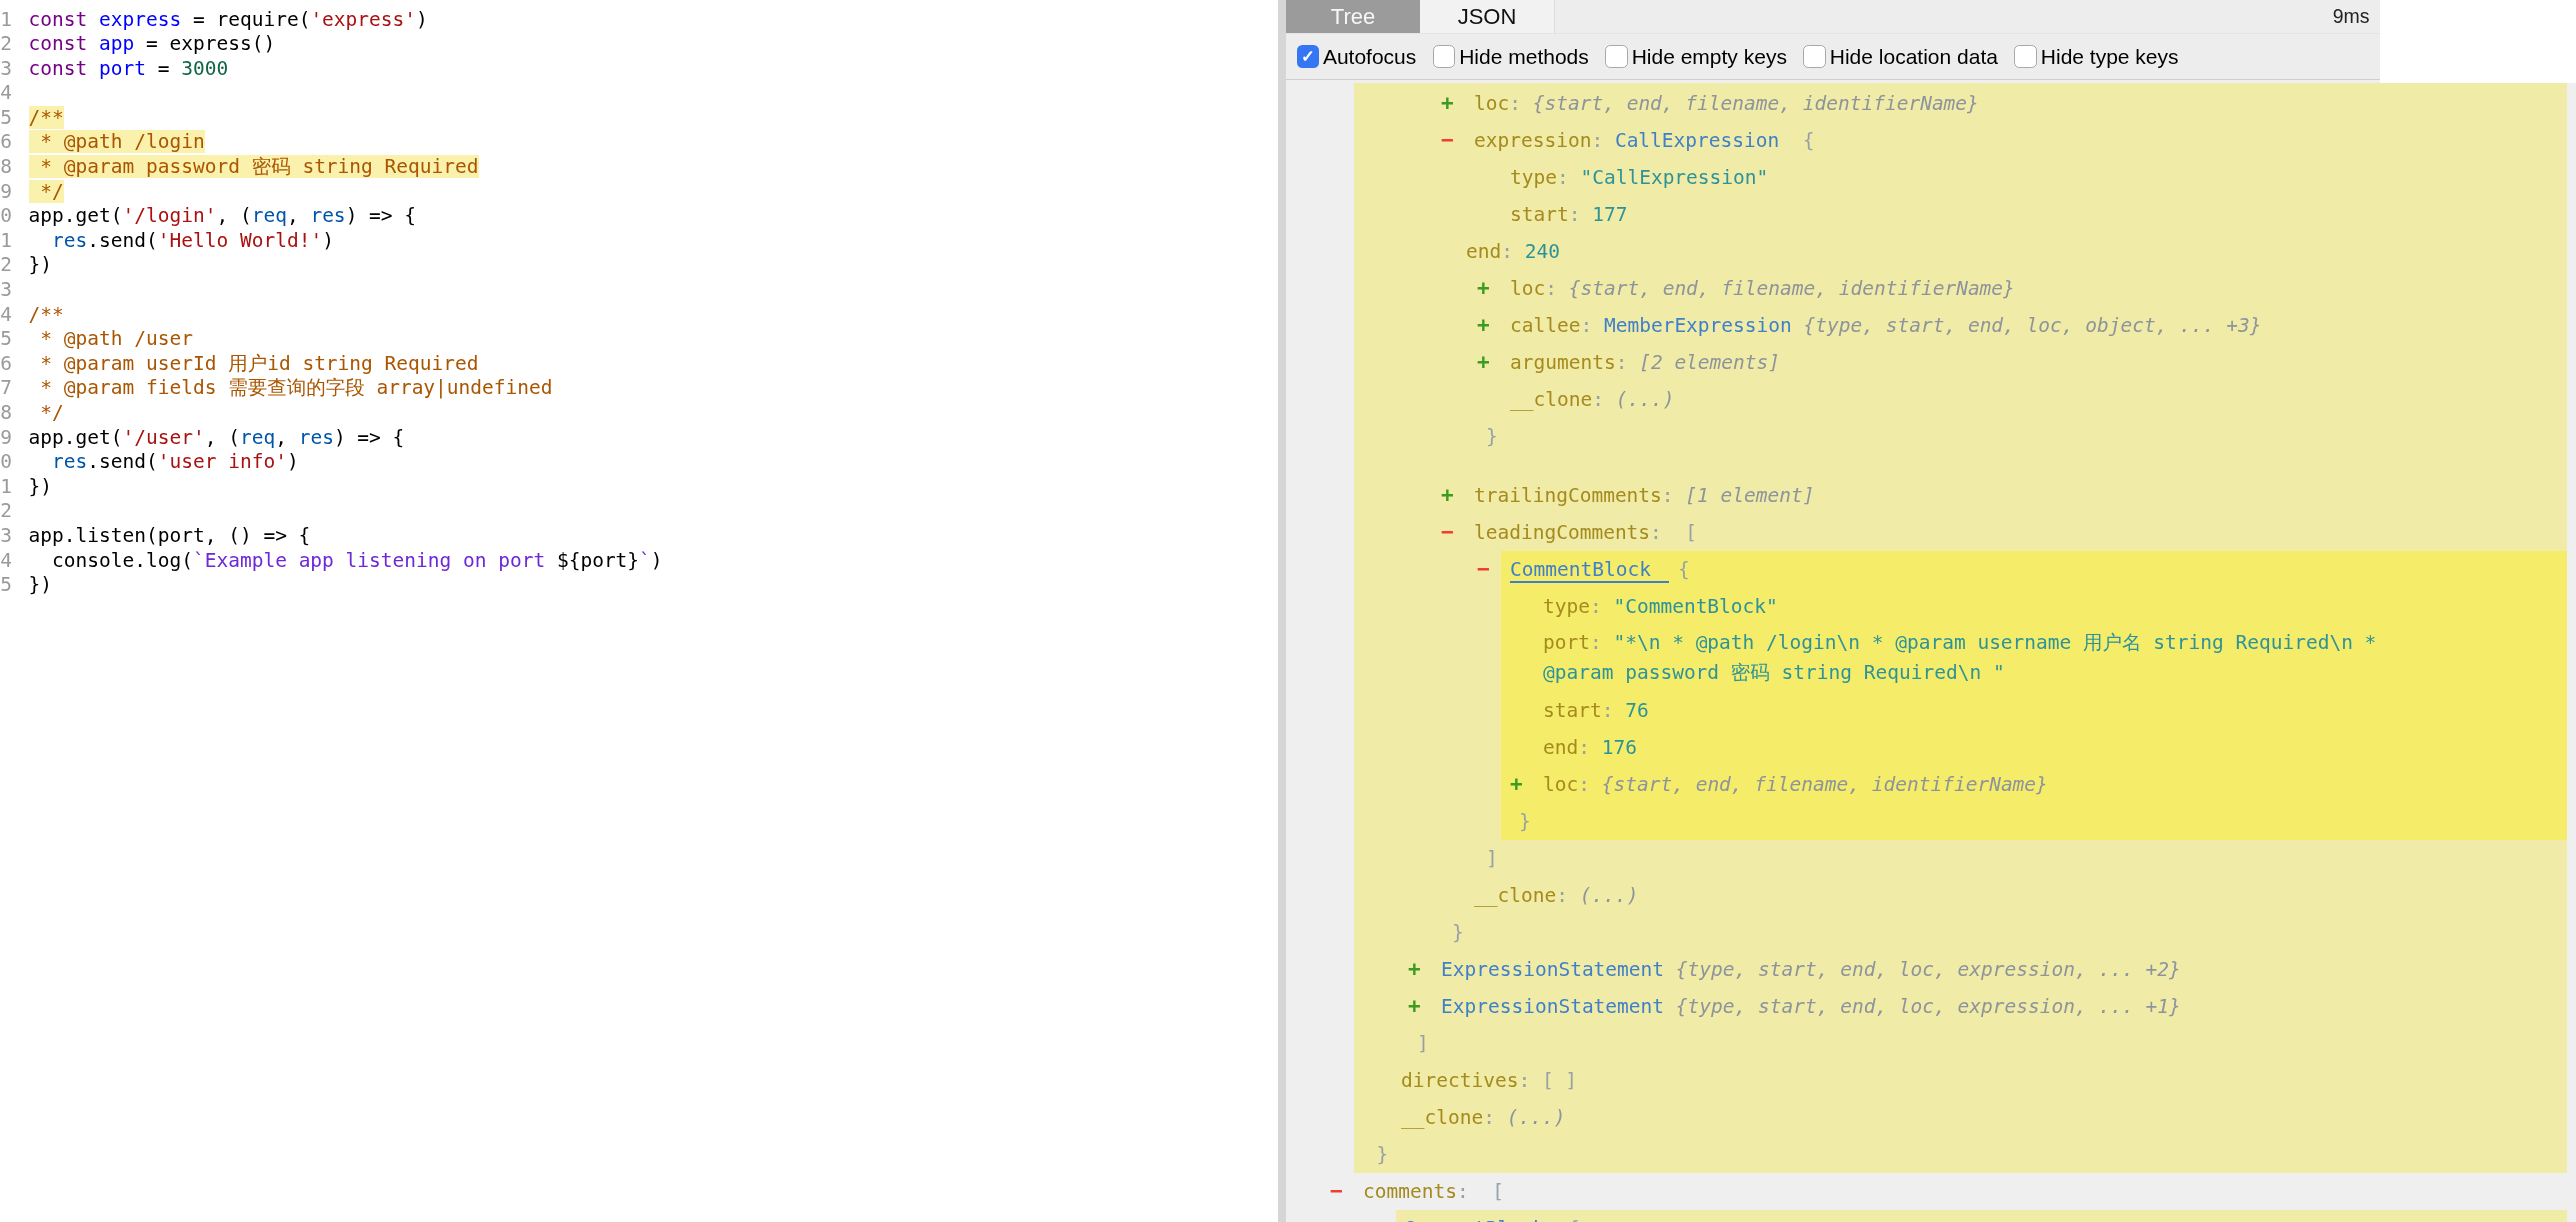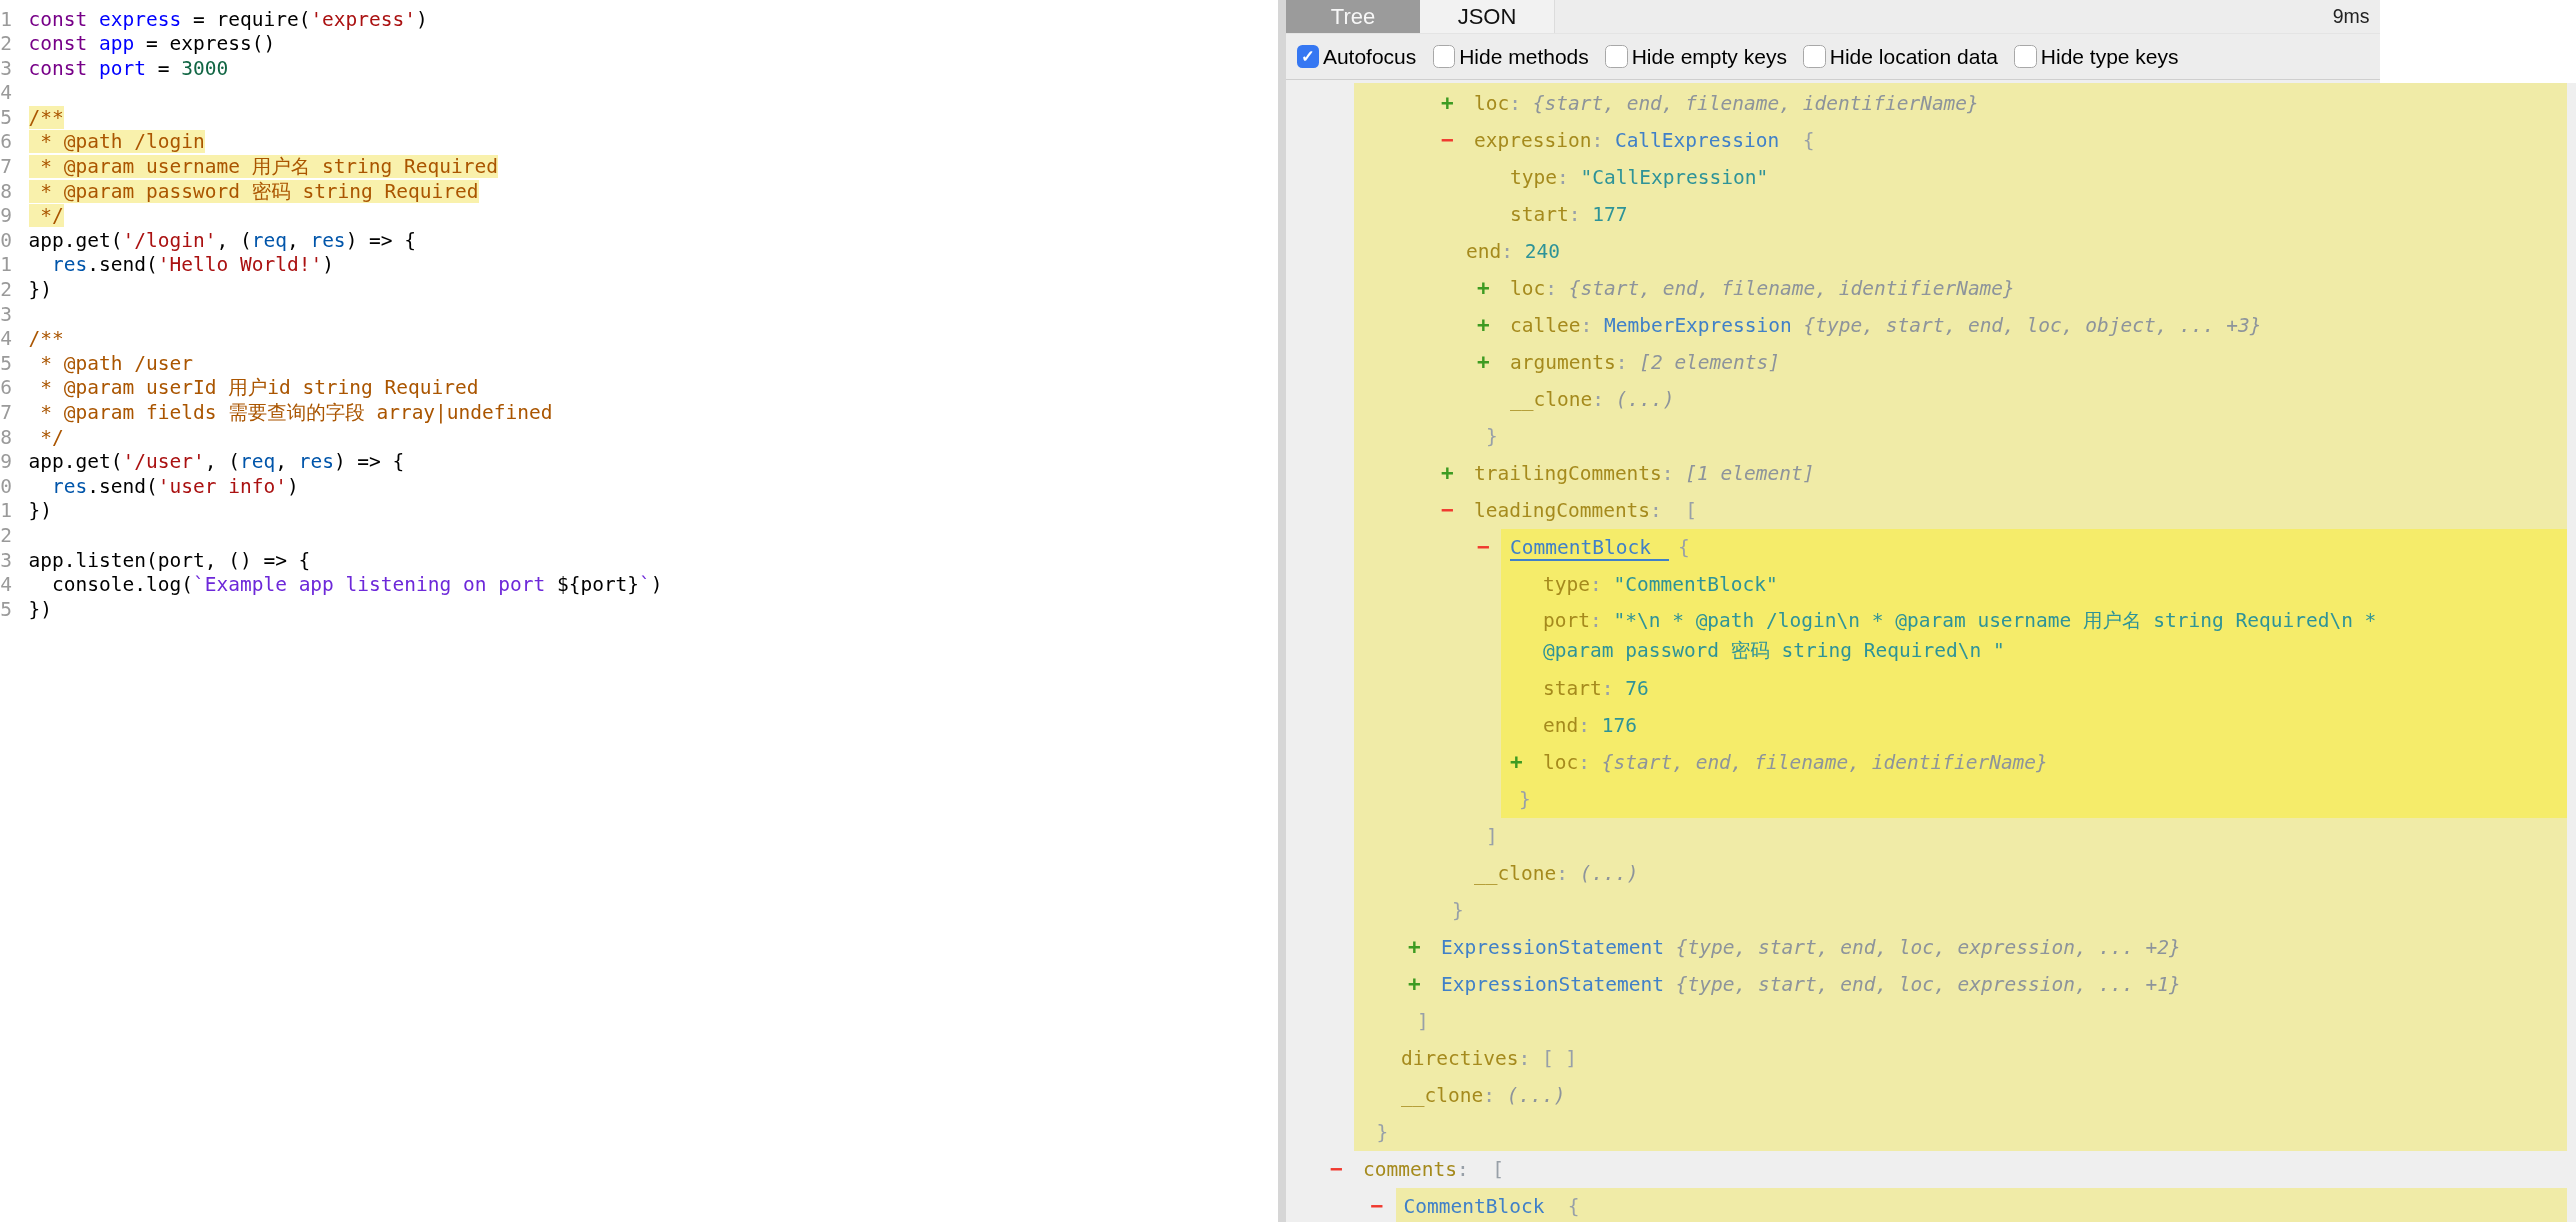--- a/index.html
+++ b/index.html
@@ -70,21 +70,20 @@
 </head>
 <body>
 
 <div id="editor-panel">
     <div class="cm-line"><span class="ln">1</span><span class="code"><span class="kw">const</span><span class="pl"> </span><span class="def">express</span><span class="pl"> = require(</span><span class="str">'express'</span><span class="pl">)</span></span></div>
     <div class="cm-line"><span class="ln">2</span><span class="code"><span class="kw">const</span><span class="pl"> </span><span class="def">app</span><span class="pl"> = express()</span></span></div>
     <div class="cm-line"><span class="ln">3</span><span class="code"><span class="kw">const</span><span class="pl"> </span><span class="def">port</span><span class="pl"> = </span><span class="num">3000</span></span></div>
     <div class="cm-line"><span class="ln">4</span><span class="code"></span></div>
     <div class="cm-line"><span class="ln">5</span><span class="code hl"><span class="cm">/**</span></span></div>
     <div class="cm-line"><span class="ln">6</span><span class="code hl"><span class="cm"> * @path /login</span></span></div>
-    <div class="cm-line"><span class="ln">7</span><span class="code hl"><span class="cm"> * @param username 用户名 string Required</span></span></div>
     <div class="cm-line"><span class="ln">8</span><span class="code hl"><span class="cm"> * @param password 密码 string Required</span></span></div>
     <div class="cm-line"><span class="ln">9</span><span class="code hl"><span class="cm"> */</span></span></div>
     <div class="cm-line"><span class="ln">10</span><span class="code"><span class="pl">app.get(</span><span class="str">'/login'</span><span class="pl">, (</span><span class="v2">req</span><span class="pl">, </span><span class="v2">res</span><span class="pl">) =&gt; {</span></span></div>
     <div class="cm-line"><span class="ln">11</span><span class="code"><span class="pl">  </span><span class="v2">res</span><span class="pl">.send(</span><span class="str">'Hello World!'</span><span class="pl">)</span></span></div>
     <div class="cm-line"><span class="ln">12</span><span class="code"><span class="pl">})</span></span></div>
     <div class="cm-line"><span class="ln">13</span><span class="code"></span></div>
     <div class="cm-line"><span class="ln">14</span><span class="code"><span class="cm">/**</span></span></div>
     <div class="cm-line"><span class="ln">15</span><span class="code"><span class="cm"> * @path /user</span></span></div>
     <div class="cm-line"><span class="ln">16</span><span class="code"><span class="cm"> * @param userId 用户id string Required</span></span></div>
     <div class="cm-line"><span class="ln">17</span><span class="code"><span class="cm"> * @param fields 需要查询的字段 array|undefined</span></span></div>
@@ -135,21 +134,21 @@
         <div class="row" style="padding-left: 120px;"><span class="exp plus">+</span><span class="k">loc</span><span class="p">: </span><span class="pre">{start, end, filename, identifierName}</span></div>
         <div class="row" style="padding-left: 120px;"><span class="exp minus">−</span><span class="k">expression</span><span class="p">: </span><span class="t">CallExpression</span><span class="p">  {</span></div>
         <div class="row" style="padding-left: 156px;"><span class="k">type</span><span class="p">: </span><span class="v">"CallExpression"</span></div>
         <div class="row" style="padding-left: 156px;"><span class="k">start</span><span class="p">: </span><span class="v">177</span></div>
         <div class="row" style="padding-left: 112px;"><span class="k">end</span><span class="p">: </span><span class="v">240</span></div>
         <div class="row" style="padding-left: 156px;"><span class="exp plus">+</span><span class="k">loc</span><span class="p">: </span><span class="pre">{start, end, filename, identifierName}</span></div>
         <div class="row" style="padding-left: 156px;"><span class="exp plus">+</span><span class="k">callee</span><span class="p">: </span><span class="t">MemberExpression</span><span class="p"> </span><span class="pre">{type, start, end, loc, object, ... +3}</span></div>
         <div class="row" style="padding-left: 156px;"><span class="exp plus">+</span><span class="k">arguments</span><span class="p">: </span><span class="pre">[2 elements]</span></div>
         <div class="row" style="padding-left: 156px;"><span class="k">__clone</span><span class="p">: </span><span class="pre">(...)</span></div>
         <div class="row" style="padding-left: 132px;"><span class="p">}</span></div>
-        <div class="row" style="padding-left: 120px;"><span class="exp plus">+</span><span class="k">trailingComments</span><span class="p">: </span><span class="pre">[1 element]</span></div>
+        <div class="row" style="padding-left: 120px; margin-top: 22px;"><span class="exp plus">+</span><span class="k">trailingComments</span><span class="p">: </span><span class="pre">[1 element]</span></div>
         <div class="row" style="padding-left: 120px;"><span class="exp minus">−</span><span class="k">leadingComments</span><span class="p">:  </span><span class="p">[</span></div>
         <div id="block-bright">
           <div class="row" style="padding-left: 9px;"><span class="exp minus">−</span><span class="t u">CommentBlock</span><span class="p">{</span></div>
           <div class="row" style="padding-left: 42px;"><span class="k">type</span><span class="p">: </span><span class="v">"CommentBlock"</span></div>
           <div class="row multi" style="padding-left: 42px;"><span class="k">port</span><span class="p">: </span><span class="v">"*\n * @path /login\n * @param username 用户名 string Required\n * @param password 密码 string Required\n "</span></div>
           <div class="row" style="padding-left: 42px;"><span class="k">start</span><span class="p">: </span><span class="v">76</span></div>
           <div class="row" style="padding-left: 42px;"><span class="k">end</span><span class="p">: </span><span class="v">176</span></div>
           <div class="row" style="padding-left: 42px;"><span class="exp plus">+</span><span class="k">loc</span><span class="p">: </span><span class="pre">{start, end, filename, identifierName}</span></div>
           <div class="row" style="padding-left: 18px;"><span class="p">}</span></div>
         </div>

